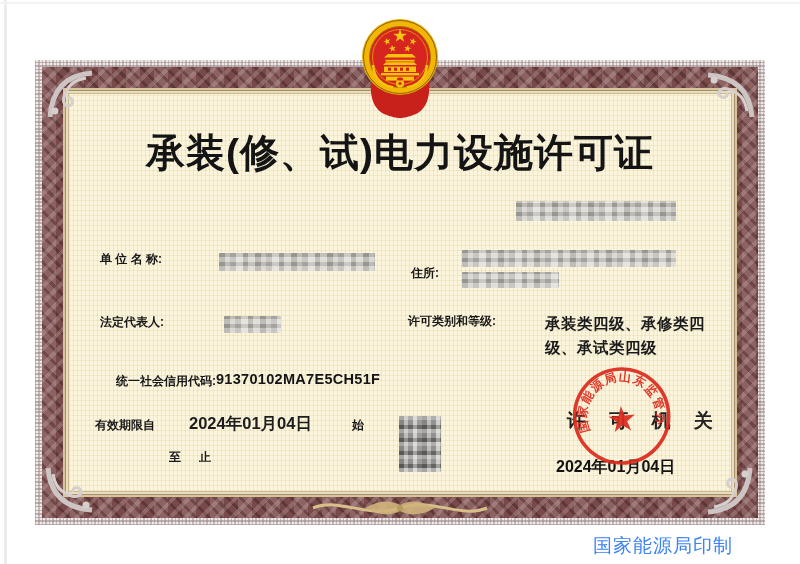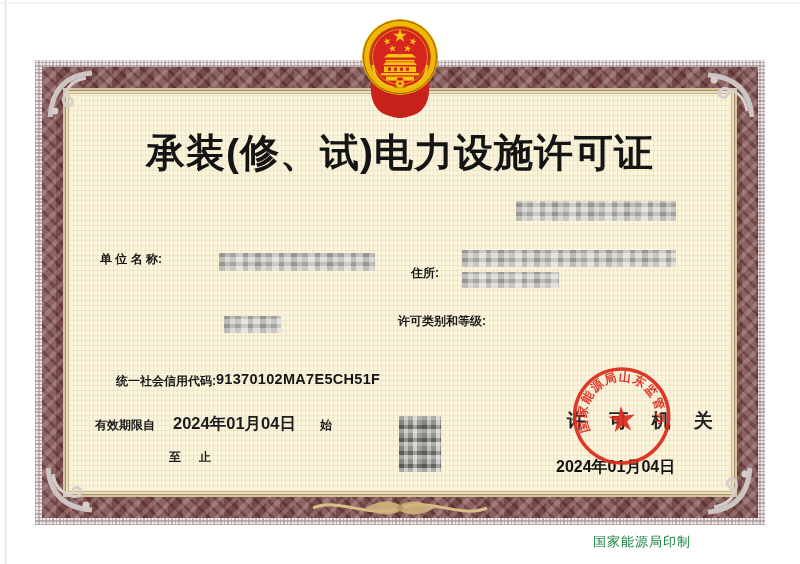--- a/index.html
+++ b/index.html
@@ -71,21 +71,21 @@
   }
   .row{position:absolute;display:flex;align-items:baseline;z-index:4;white-space:nowrap;}
   .row .date{font-size:16.5px;font-weight:600;color:#1d1d1d;}
   .credit-val{font-size:14.5px;font-weight:700;letter-spacing:.3px;position:relative;top:-1px;margin-left:0;}
 
   
   .authority{position:absolute;left:567px;top:408px;z-index:2;font-size:19px;font-weight:700;letter-spacing:9px;color:#222;white-space:nowrap;}
   .seal{position:absolute;left:556px;top:354px;width:132px;height:132px;z-index:3;transform:rotate(-5deg);opacity:.92;}
   .seal-date{position:absolute;left:556px;top:457px;z-index:2;font-size:16px;font-weight:700;color:#121212;white-space:nowrap;}
 
-  .footer-print{position:absolute;left:593px;top:533px;z-index:4;font-size:13px;color:#15803d;letter-spacing:1px;white-space:nowrap;}
+  .footer-print{position:absolute;left:593px;top:533px;z-index:4;font-size:19px;color:#3b82f6;letter-spacing:1px;white-space:nowrap;}
 </style>
 </head>
 <body>
 
 <div class="page">
   <div class="scan-edge-left"></div>
   <div class="scan-edge-top"></div>
 
   <div class="frame">
     <div class="lace">
@@ -161,30 +161,32 @@
 
   <div class="redact" style="left:516px;top:201px;width:160px;height:20px;"></div>
 
   <div class="lbl" style="left:100px;top:251px;">单 位 名 称:</div>
   <div class="redact" style="left:219px;top:253px;width:156px;height:18px;"></div>
 
   <div class="lbl" style="left:411px;top:249px;margin-top:16px;">住所:</div>
   <div class="redact" style="left:462px;top:250px;width:214px;height:17px;"></div>
   <div class="redact" style="left:462px;top:272px;width:97px;height:16px;"></div>
 
+  <div class="lbl" style="left:100px;top:314px;">法定代表人:</div>
   <div class="redact" style="left:224px;top:316px;width:57px;height:17px;"></div>
 
-  <div class="lbl" style="left:398px;top:313px;">许可类别和等级:</div>
+  <div class="lbl" style="left:408px;top:313px;">许可类别和等级:</div>
+  <div class="val" style="left:545px;top:312px;width:168px;line-height:1.55;letter-spacing:.5px;">承装类四级、承修类四级、承试类四级</div>
 
   <div class="row" style="left:100px;top:372px;">
     <span class="lbl" style="position:static;margin-left:16px;">统一社会信用代码:</span>
     <span class="credit-val">91370102MA7E5CH51F</span>
   </div>
 
-  <div class="row" style="left:95px;top:413px;gap:18px;">
+  <div class="row" style="left:95px;top:413px;gap:34px;">
     <span class="lbl" style="position:static;">有效期限自</span>
     <span class="date">2024年01月04日</span>
     <span class="lbl" style="position:static;margin-left:6px;">始</span>
   </div>
   <div class="row" style="left:95px;top:449px;gap:18px;">
     <span class="lbl" style="position:static;display:inline-block;width:86px;text-align:right;">至</span>
     <span class="lbl" style="position:static;">止</span>
   </div>
 
   <div class="qr-redact"></div>

